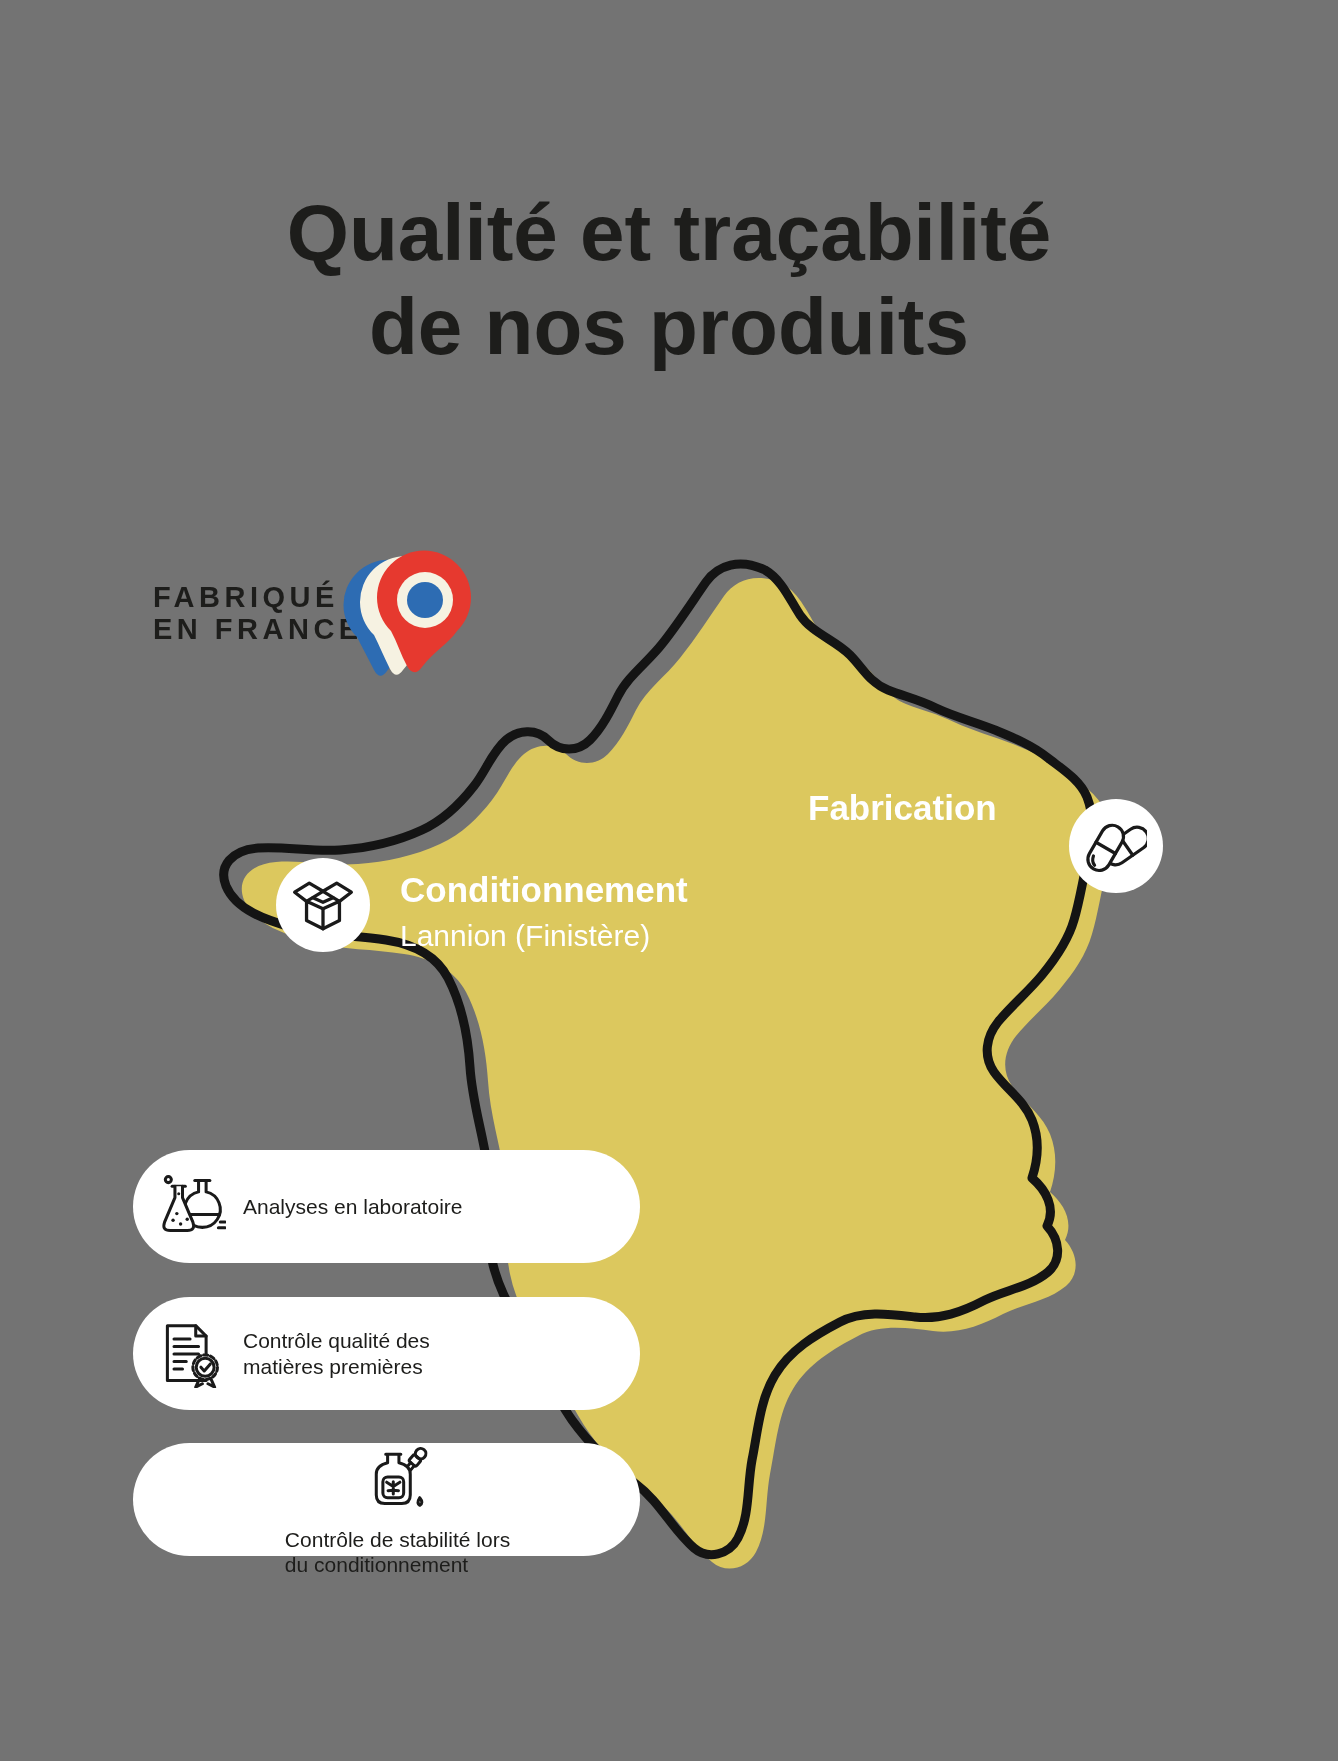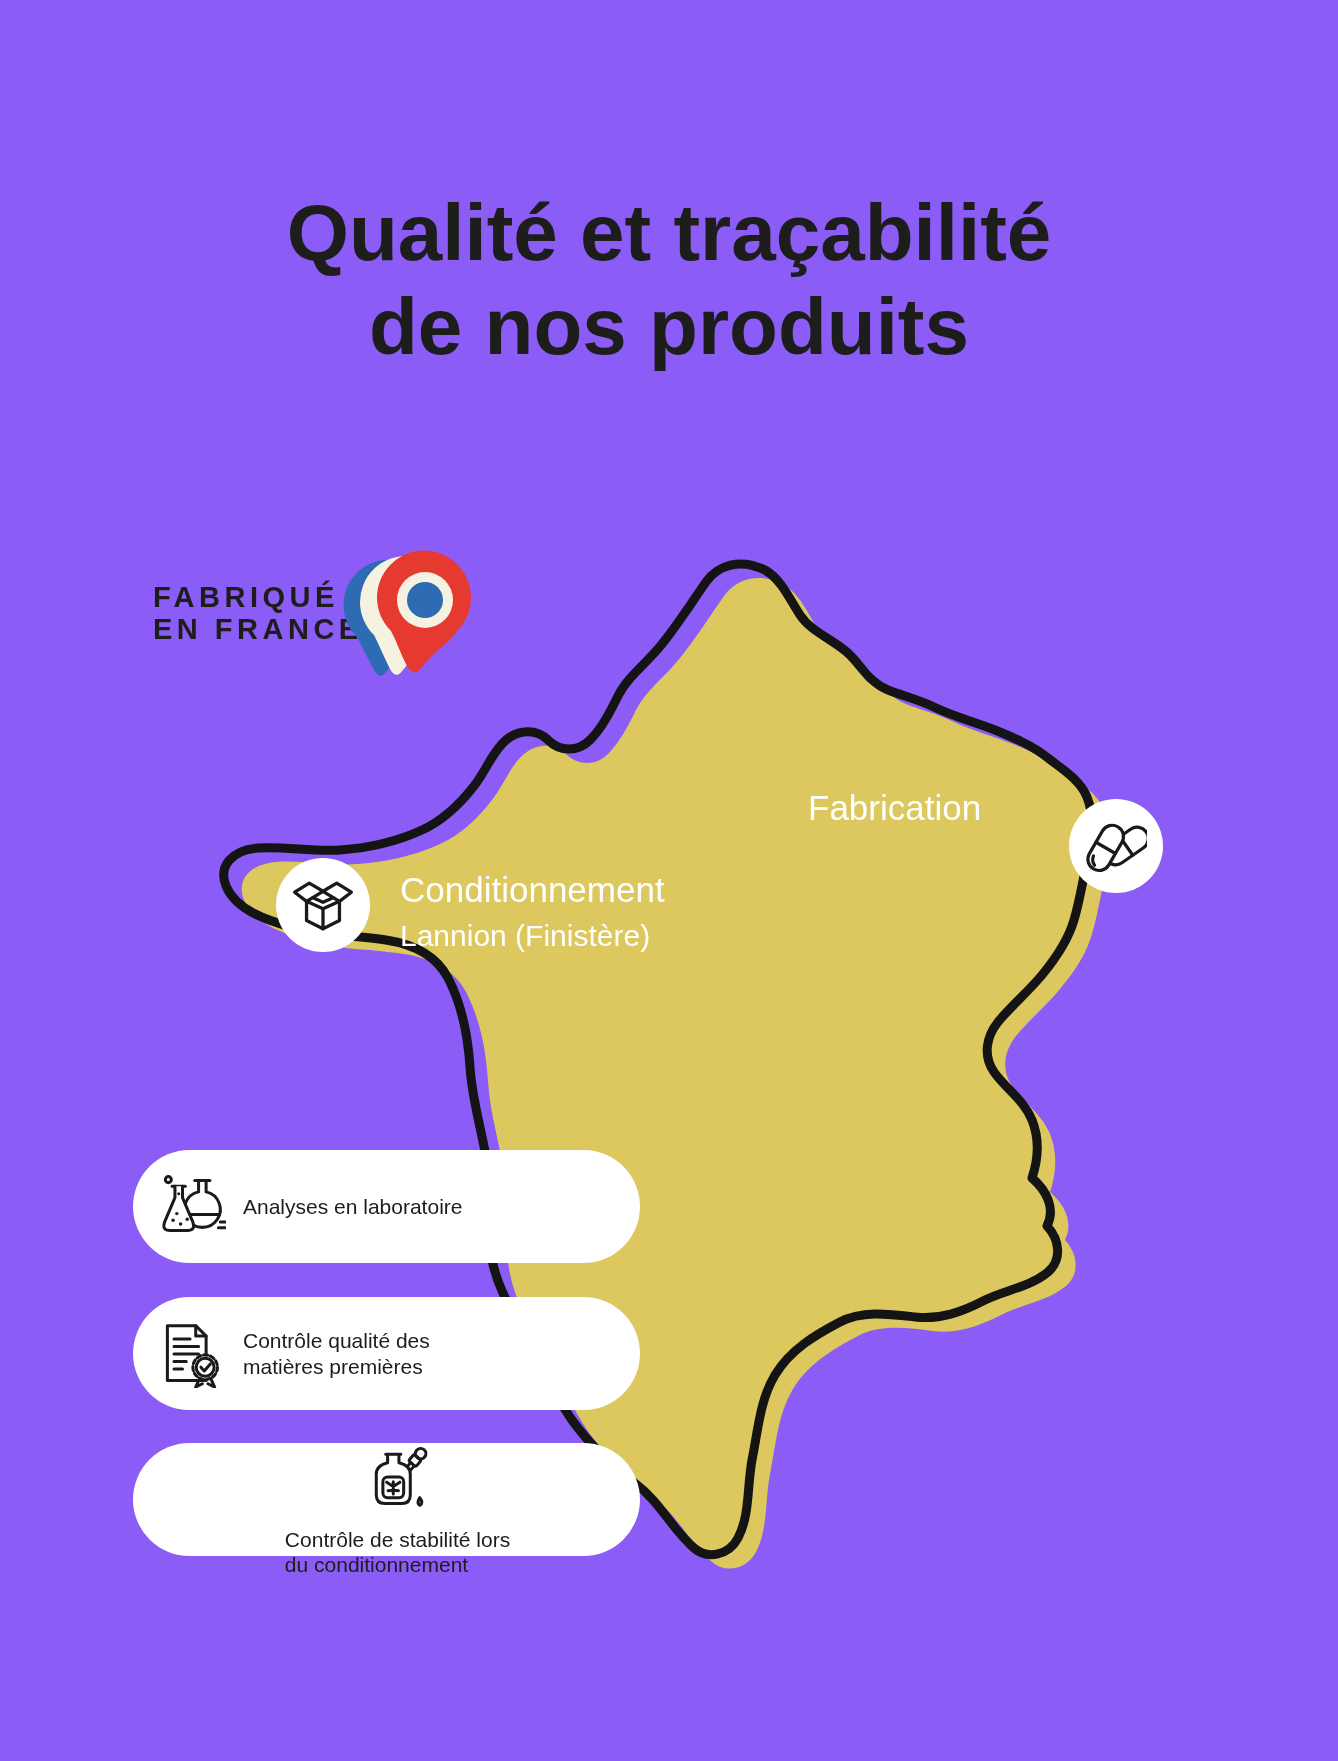--- a/index.html
+++ b/index.html
@@ -1,31 +1,31 @@
 <!DOCTYPE html>
 <html><head>
 <meta charset="utf-8">
 <style>
   html,body{margin:0;padding:0;background:#f6f2e2;}
   .canvas{
     position:relative;width:1338px;height:1761px;overflow:hidden;
-    background:#8b5cf6;font-family:"Liberation Sans",sans-serif;color:#1d1d1b;
+    background:#737373;font-family:"Liberation Sans",sans-serif;color:#1d1d1b;
   }
   .title{
     position:absolute;top:186px;left:0;width:100%;text-align:center;
     font-size:80px;font-weight:bold;line-height:1.18;letter-spacing:0px;color:#1d1d1b;
   }
   .map-layer{position:absolute;left:0;top:0;width:1338px;height:1761px;}
   .mif{
     position:absolute;left:153px;top:581px;font-weight:bold;font-size:29px;
     letter-spacing:4.5px;line-height:1.12;color:#1d1d1b;
   }
   .pin-logo{position:absolute;left:334px;top:543px;}
   .loc{position:absolute;color:#ffffff;}
-  .loc-title{font-weight:normal;font-size:35px;line-height:1.0;margin:0;}
+  .loc-title{font-weight:bold;font-size:35px;line-height:1.0;margin:0;}
   .loc-sub{font-size:30px;line-height:1.42;margin-top:8px;}
   .loc-circle{
     position:absolute;width:94px;height:94px;background:#ffffff;border-radius:50%;
     display:flex;align-items:center;justify-content:center;
   }
   .badge{
     position:absolute;left:133px;width:507px;height:113px;background:#ffffff;
     border-radius:57px;display:flex;align-items:center;box-sizing:border-box;
     padding-left:22px;gap:16px;
   }

